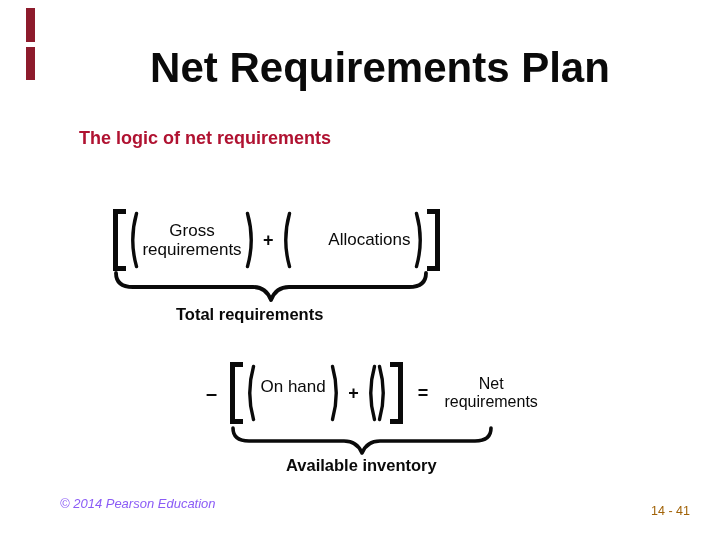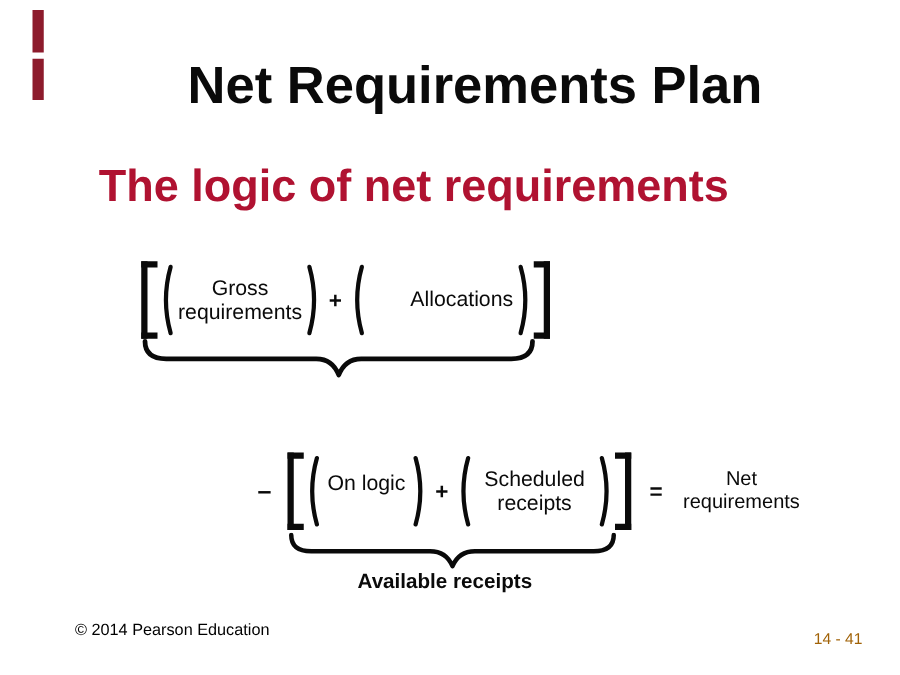--- a/index.html
+++ b/index.html
@@ -5,21 +5,21 @@
   html,body{margin:0;padding:0;background:#fff;}
   .slide{
     position:relative;width:720px;height:520px;background:#ffffff;overflow:hidden;
     font-family:"Liberation Sans", sans-serif;color:#0a0a0a;margin-left:20px;
   }
   .accent-bar{position:absolute;left:6px;width:9px;background:#8d1b2c;}
   .accent-bar.b1{top:8px;height:34px;}
   .accent-bar.b2{top:47px;height:33px;}
   .title{position:absolute;left:0;right:0;top:44px;text-align:center;
     font-size:42px;font-weight:bold;letter-spacing:0;white-space:nowrap;}
-  .subtitle{position:absolute;left:59px;top:128px;font-size:36px;font-weight:bold;
+  .subtitle{position:absolute;left:59px;top:128px;font-size:18px;font-weight:bold;
     color:#b01231;white-space:nowrap;}
   .frow{position:absolute;display:flex;align-items:center;height:62px;}
   .frow1{left:93px;top:209px;}
   .frow2{left:186px;top:362px;}
   .sqb{width:13px;height:62px;box-sizing:border-box;border:5px solid #0a0a0a;flex:0 0 auto;}
   .sqb.l{border-right:none;}
   .sqb.r{border-left:none;}
   .paren{flex:0 0 auto;display:block;}
   .term{font-size:17px;line-height:1.13;text-align:center;padding:0 3px;white-space:nowrap;}
   .term.t1{min-width:100px;}
@@ -29,21 +29,21 @@
   .op{font-size:18px;font-weight:bold;padding:0 5px;flex:0 0 auto;}
   .minus{font-size:20px;font-weight:bold;margin-right:13px;flex:0 0 auto;}
   .equals{font-size:18px;font-weight:bold;margin-left:15px;flex:0 0 auto;}
   .result{font-size:16px;line-height:1.13;text-align:center;margin-left:10px;width:106px;flex:0 0 auto;}
   .underbrace{position:absolute;}
   .ub1{left:93px;top:271px;}
   .ub2{left:210px;top:426px;}
   .brace-label{position:absolute;font-size:16.5px;font-weight:bold;white-space:nowrap;}
   .lbl1{left:156px;top:305px;}
   .lbl2{left:266px;top:456px;}
-  .copyright{position:absolute;left:40px;top:496px;font-size:13px;color:#000000;white-space:nowrap;}
+  .copyright{position:absolute;left:40px;top:496px;font-size:13px;color:#8b5cf6;white-space:nowrap;font-style:italic;}
   .pagenum{position:absolute;right:50px;top:504px;font-size:12.5px;color:#a16207;white-space:nowrap;}
 </style>
 </head>
 <body>
 
 <div class="slide">
 
   <div class="accent-bar b1"></div>
   <div class="accent-bar b2"></div>
 
@@ -69,51 +69,48 @@
     <div class="term t2">Allocations</div>
     <svg class="paren" width="13" height="58" viewBox="0 0 13 58">
       <path d="M2.5,2.5 Q10,29 2.5,55.5" fill="none" stroke="#0a0a0a" stroke-width="3.4" stroke-linecap="round"></path>
     </svg>
     <div class="sqb r"></div>
   </div>
 
   <svg class="underbrace ub1" width="316" height="32" viewBox="0 0 316 32">
     <path d="M3,2 Q3,16 20,16 L140,16 Q153,16 158,29 Q163,16 176,16 L296,16 Q313,16 313,2" fill="none" stroke="#0a0a0a" stroke-width="3.8" stroke-linecap="round" stroke-linejoin="round"></path>
   </svg>
+  <div class="brace-label lbl1">Total requirements</div>
 
   <div class="frow frow2">
     <span class="minus">–</span>
     <div class="sqb l"></div>
     <svg class="paren" width="13" height="58" viewBox="0 0 13 58">
       <path d="M10.5,2.5 Q3,29 10.5,55.5" fill="none" stroke="#0a0a0a" stroke-width="3.4" stroke-linecap="round"></path>
     </svg>
-    <div class="term onhand">On logic</div>
+    <div class="term onhand">On hand</div>
     <svg class="paren" width="13" height="58" viewBox="0 0 13 58">
       <path d="M2.5,2.5 Q10,29 2.5,55.5" fill="none" stroke="#0a0a0a" stroke-width="3.4" stroke-linecap="round"></path>
     </svg>
     <span class="op">+</span>
     <svg class="paren" width="13" height="58" viewBox="0 0 13 58">
       <path d="M10.5,2.5 Q3,29 10.5,55.5" fill="none" stroke="#0a0a0a" stroke-width="3.4" stroke-linecap="round"></path>
     </svg>
-    <div class="term sched">
-      <div>Scheduled</div>
-      <div>receipts</div>
-    </div>
     <svg class="paren" width="13" height="58" viewBox="0 0 13 58">
       <path d="M2.5,2.5 Q10,29 2.5,55.5" fill="none" stroke="#0a0a0a" stroke-width="3.4" stroke-linecap="round"></path>
     </svg>
     <div class="sqb r"></div>
     <span class="equals">=</span>
     <div class="result">
       <div>Net</div>
       <div>requirements</div>
     </div>
   </div>
 
   <svg class="underbrace ub2" width="264" height="30" viewBox="0 0 264 30">
     <path d="M3,2 Q3,15 19,15 L114,15 Q127,15 132,27 Q137,15 150,15 L245,15 Q261,15 261,2" fill="none" stroke="#0a0a0a" stroke-width="3.6" stroke-linecap="round" stroke-linejoin="round"></path>
   </svg>
-  <div class="brace-label lbl2">Available receipts</div>
+  <div class="brace-label lbl2">Available inventory</div>
 
   <div class="copyright">© 2014 Pearson Education</div>
   <div class="pagenum">14 - 41</div>
 
 </div>
 
 </body></html>

